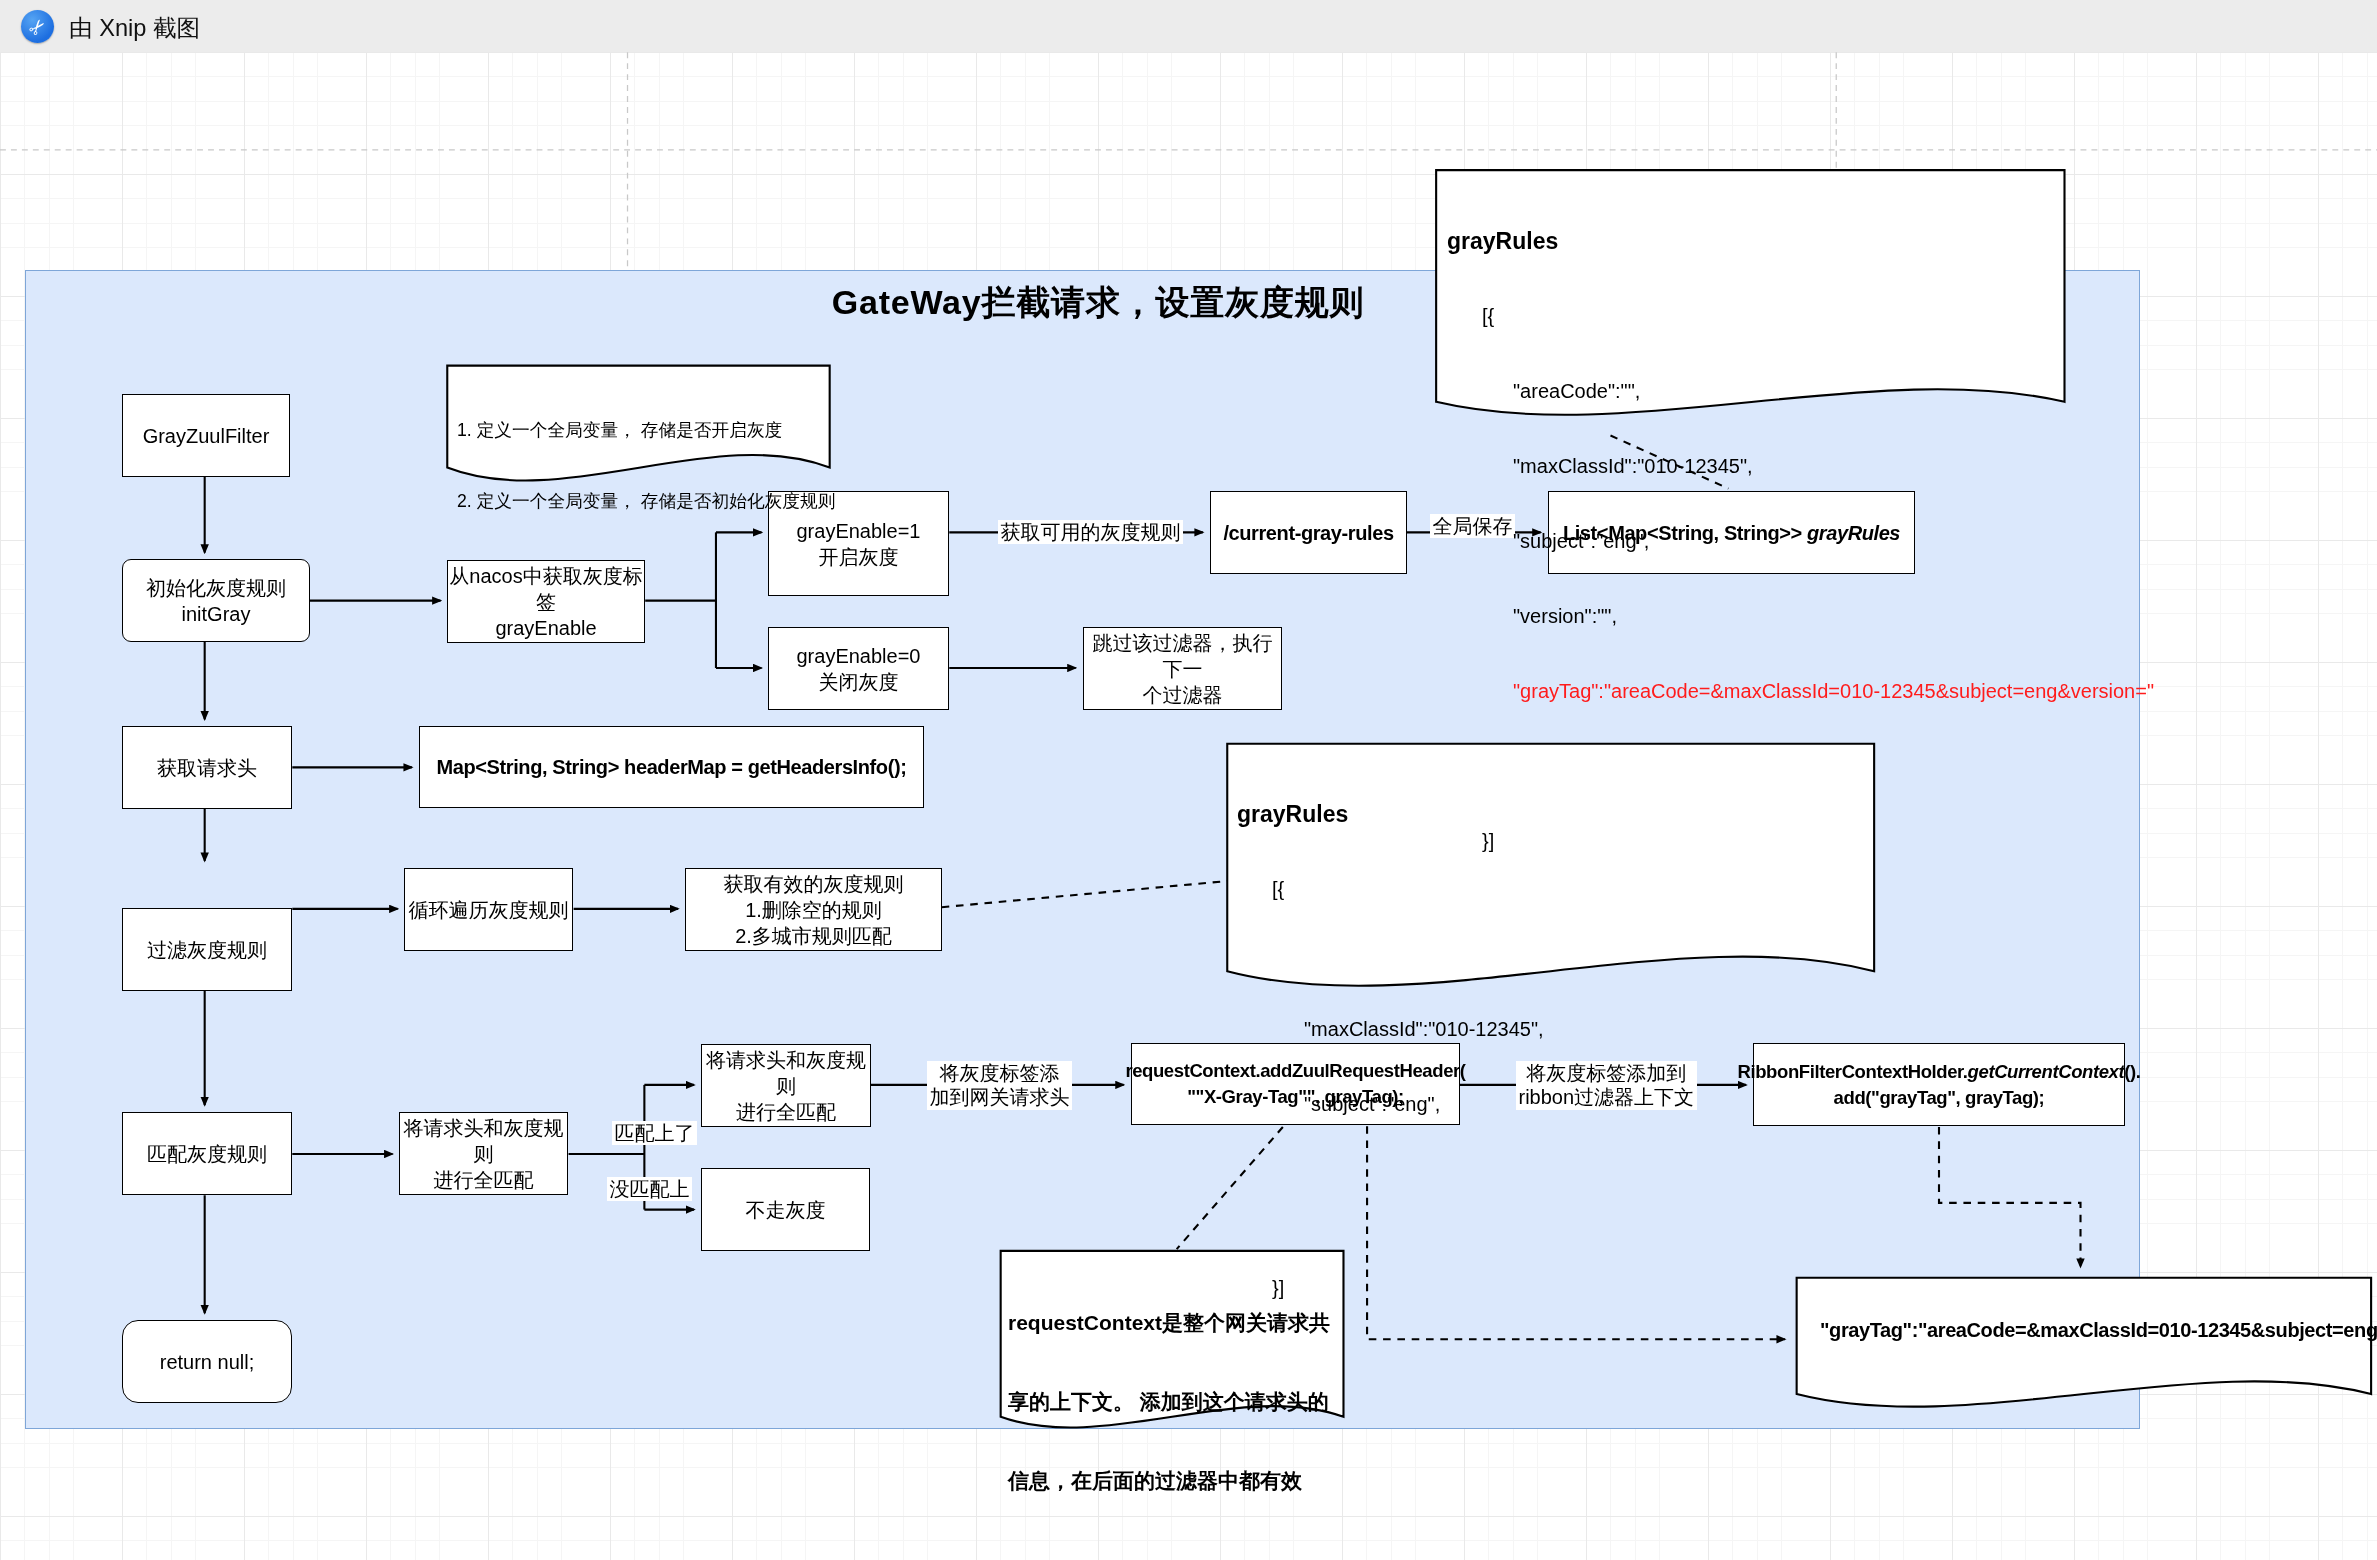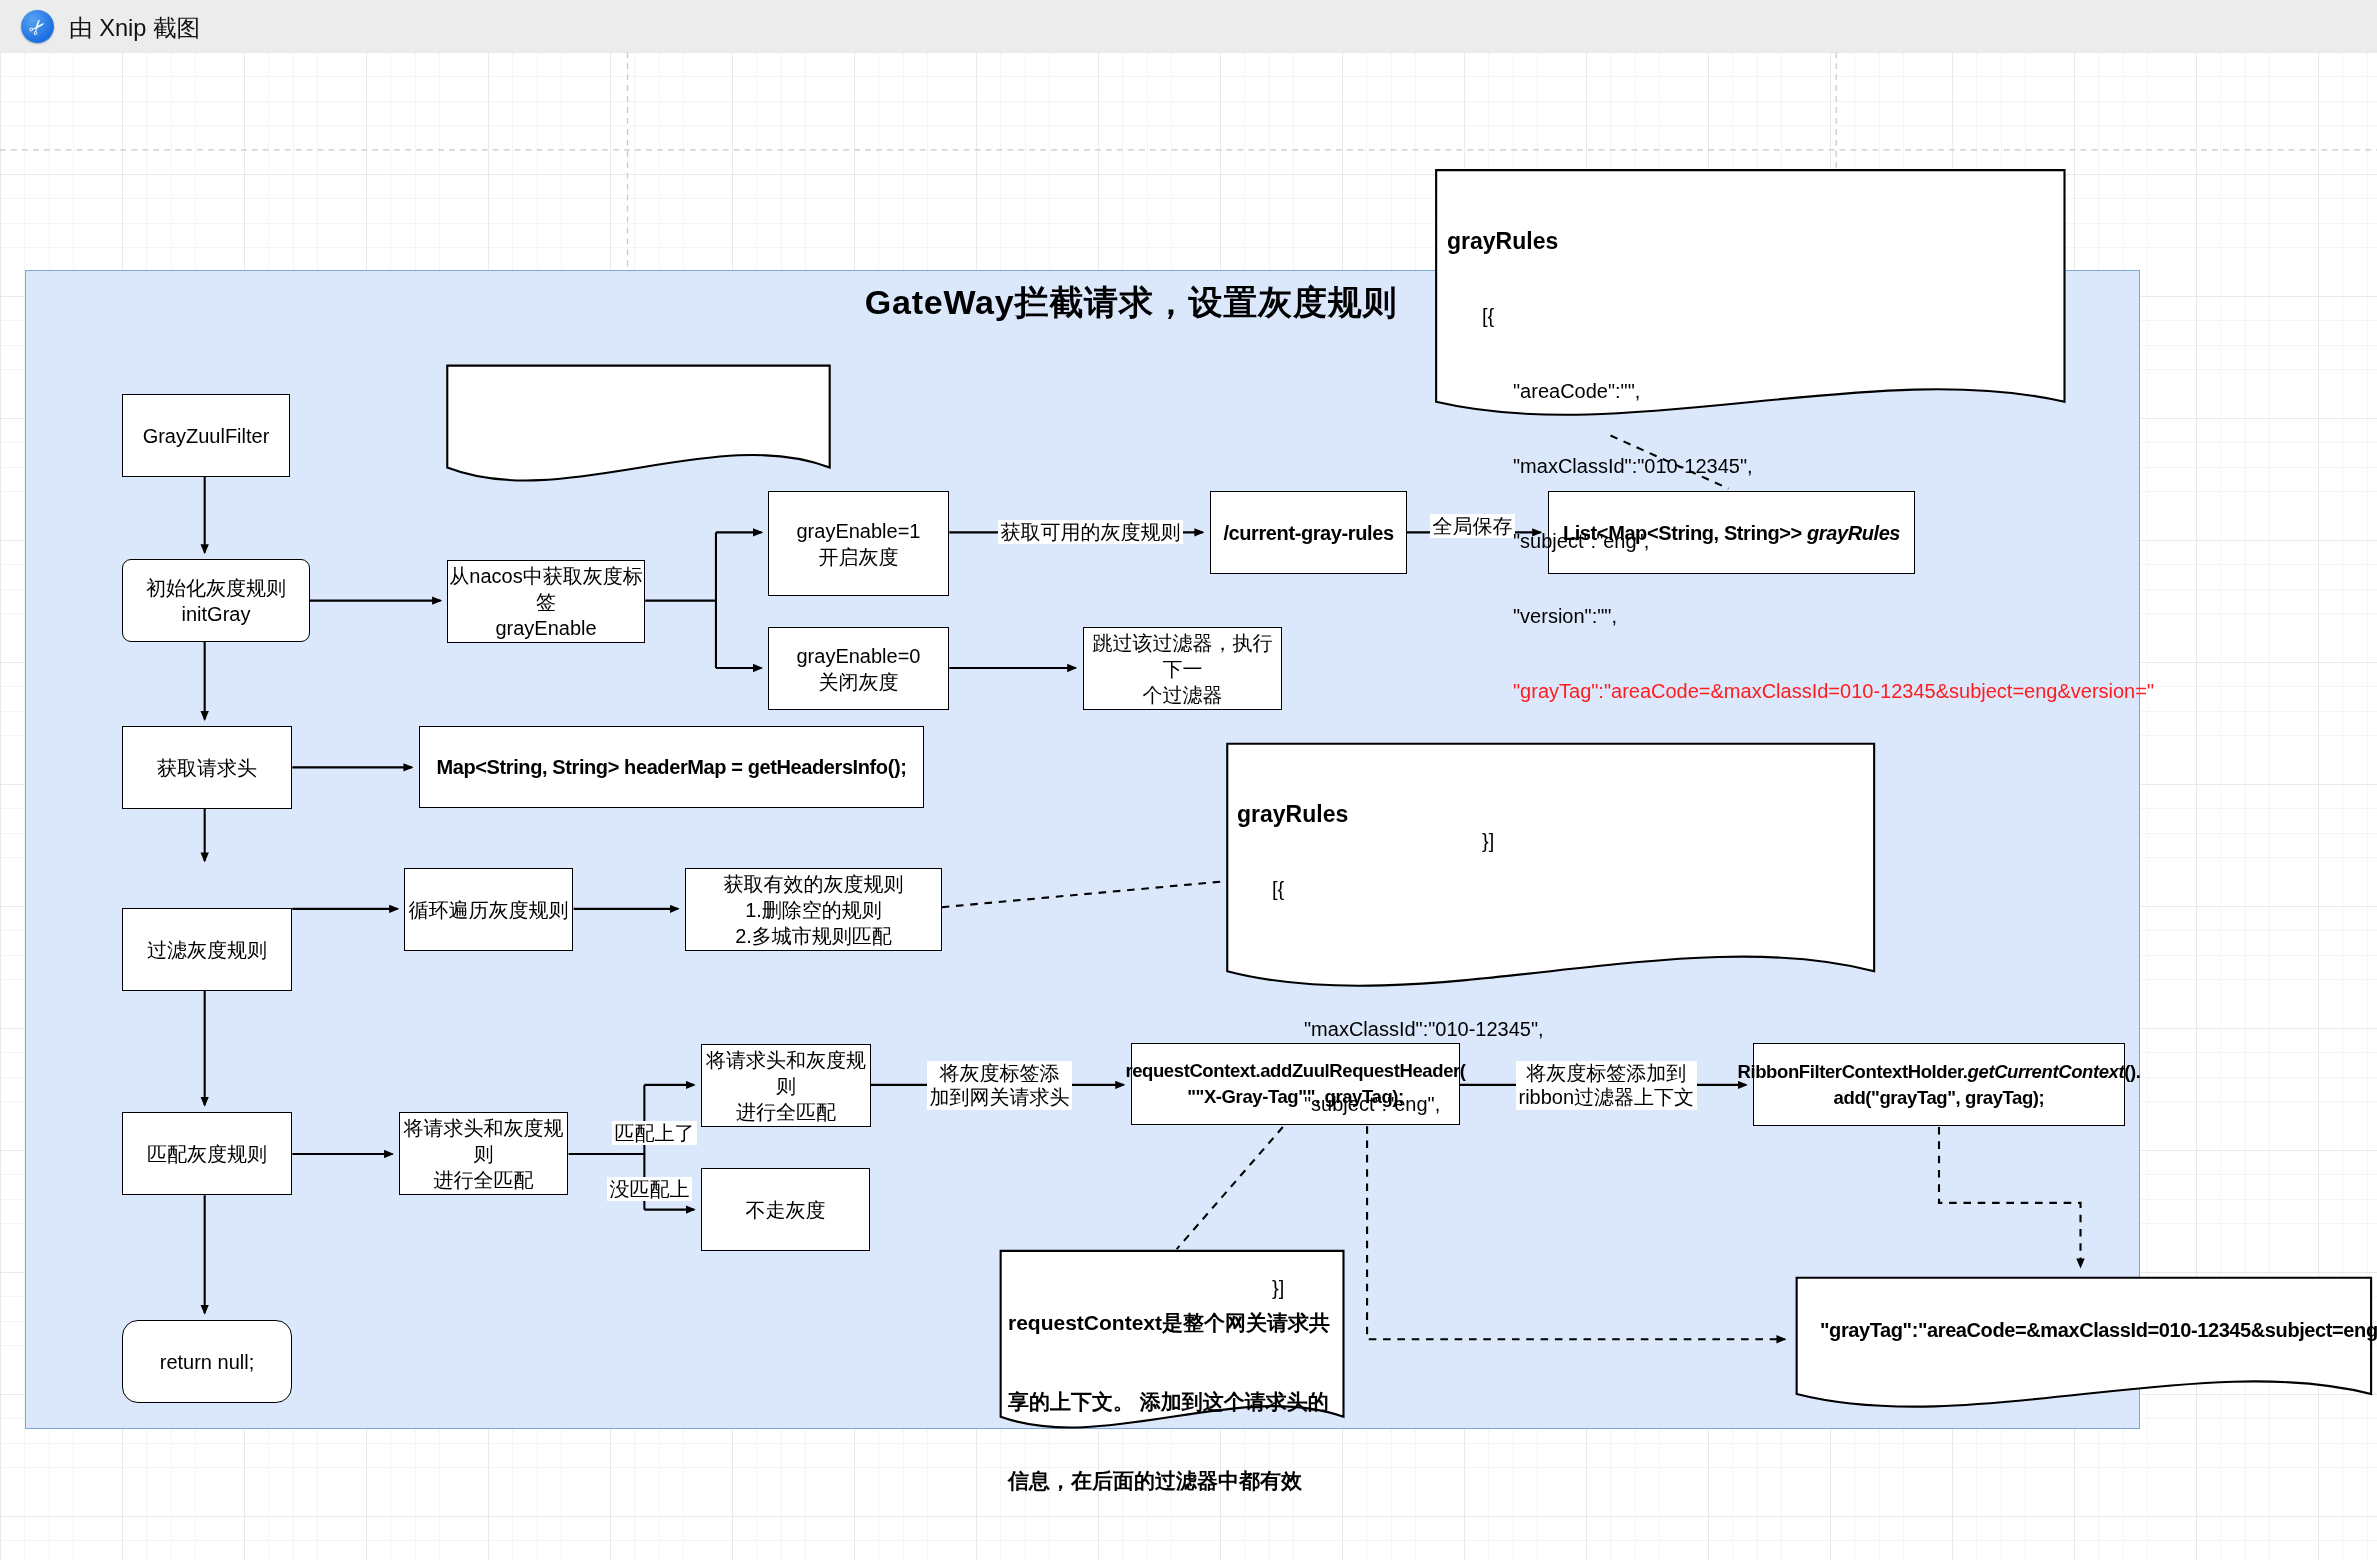--- a/index.html
+++ b/index.html
@@ -26,21 +26,21 @@
   
   .node{position:absolute;background:#fff;border:1.7px solid #000;box-sizing:border-box;
         display:flex;flex-direction:column;align-items:center;justify-content:center;
         text-align:center;font-size:20px;line-height:26px;}
   .code{font-weight:700;letter-spacing:-0.4px;}
   .it{font-style:italic;}
   .elabel{position:absolute;background:#fff;font-size:20px;line-height:24.4px;text-align:center;
           padding:0 2.5px;white-space:nowrap;}
   .doc-text{position:absolute;font-size:20px;line-height:25px;white-space:pre;}
   .doc-title{font-weight:700;font-size:23px;}
-  #diagram-title{position:absolute;left:857px;top:280px;width:548px;text-align:center;
+  #diagram-title{position:absolute;left:824px;top:280px;width:548px;text-align:center;
                  font-size:34px;font-weight:700;letter-spacing:0.8px;}
   .note2-line{font-weight:700;font-size:21px;line-height:29px;white-space:nowrap;}
 </style>
 </head>
 <body>
 
 <div id="stage">
 
   <div id="topbar">
     <div id="xnip-logo">
@@ -208,20 +208,24 @@
   <div class="elabel" style="left:607px;top:1177px;">没匹配上</div>
   <div class="elabel" style="left:927px;top:1061px;">
     <div>将灰度标签添</div>
     <div>加到网关请求头</div>
   </div>
   <div class="elabel" style="left:1516px;top:1061px;">
     <div>将灰度标签添加到</div>
     <div>ribbon过滤器上下文</div>
   </div>
 
+  <div class="doc-text" style="left:457px;top:372px;font-size:17.7px;line-height:23.6px;">
+    <div>1. 定义一个全局变量， 存储是否开启灰度</div>
+    <div>2. 定义一个全局变量， 存储是否初始化灰度规则</div>
+  </div>
 
   <div class="doc-text" style="left:1447px;top:179px;">
     <div class="doc-title">grayRules</div>
     <div style="padding-left:35px;">[{</div>
     <div style="padding-left:66px;">"areaCode":"",</div>
     <div style="padding-left:66px;">"maxClassId":"010-12345",</div>
     <div style="padding-left:66px;">"subject":"eng",</div>
     <div style="padding-left:66px;">"version":"",</div>
     <div style="padding-left:66px;color:#ff1c1c;">"grayTag":"areaCode=&amp;maxClassId=010-12345&amp;subject=eng&amp;version="</div>
     <div style="padding-left:35px;height:25px;"></div>

